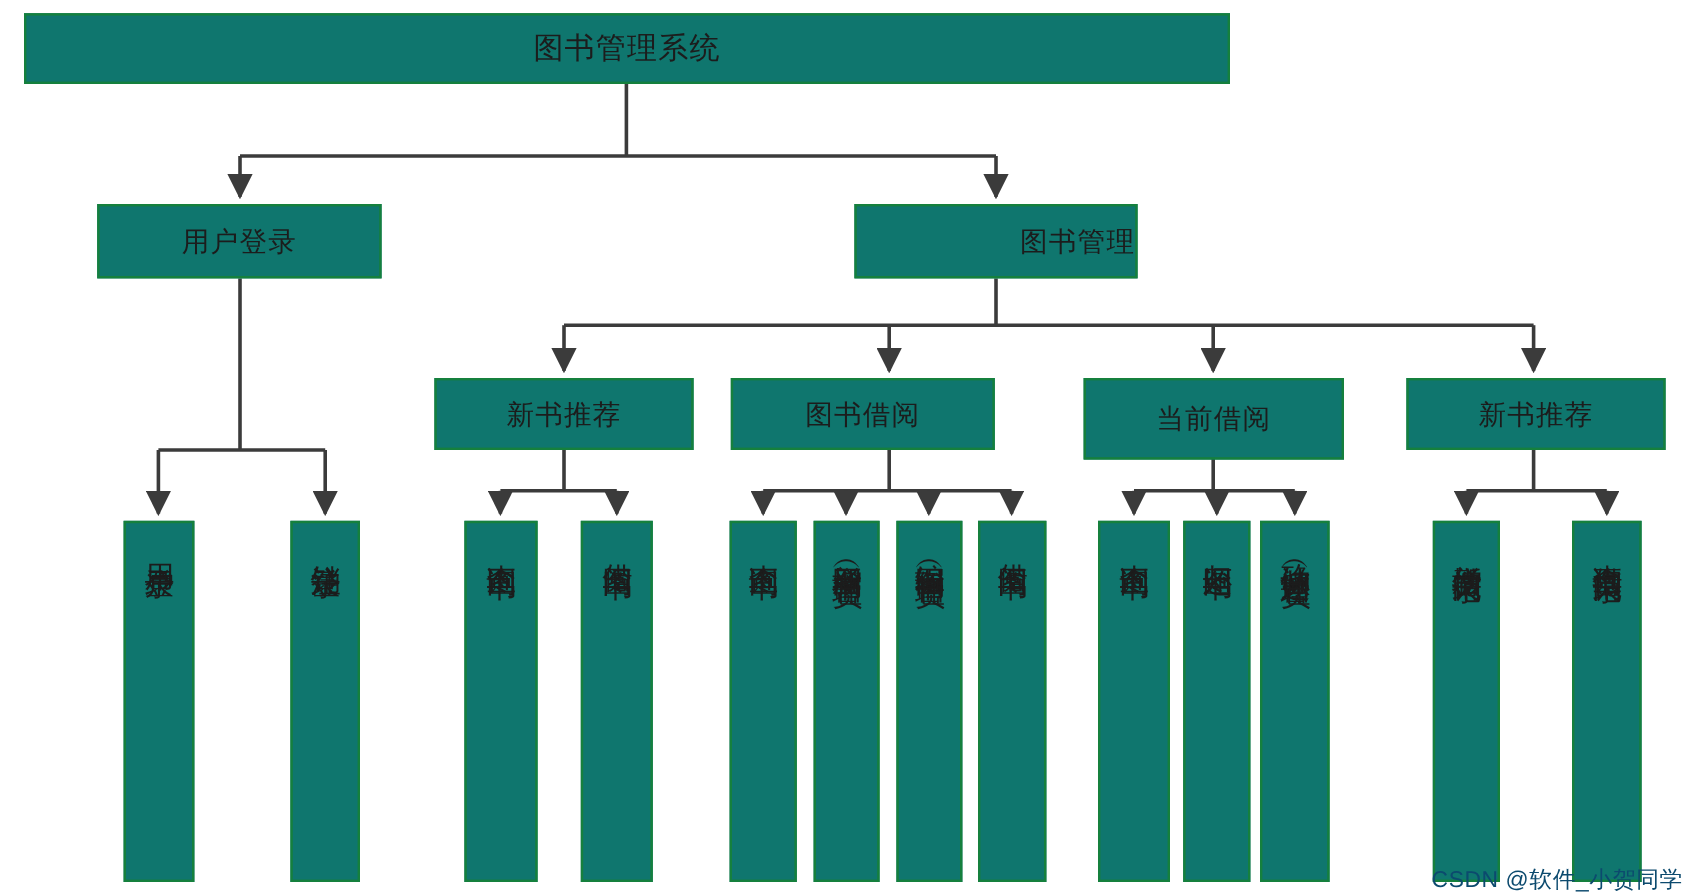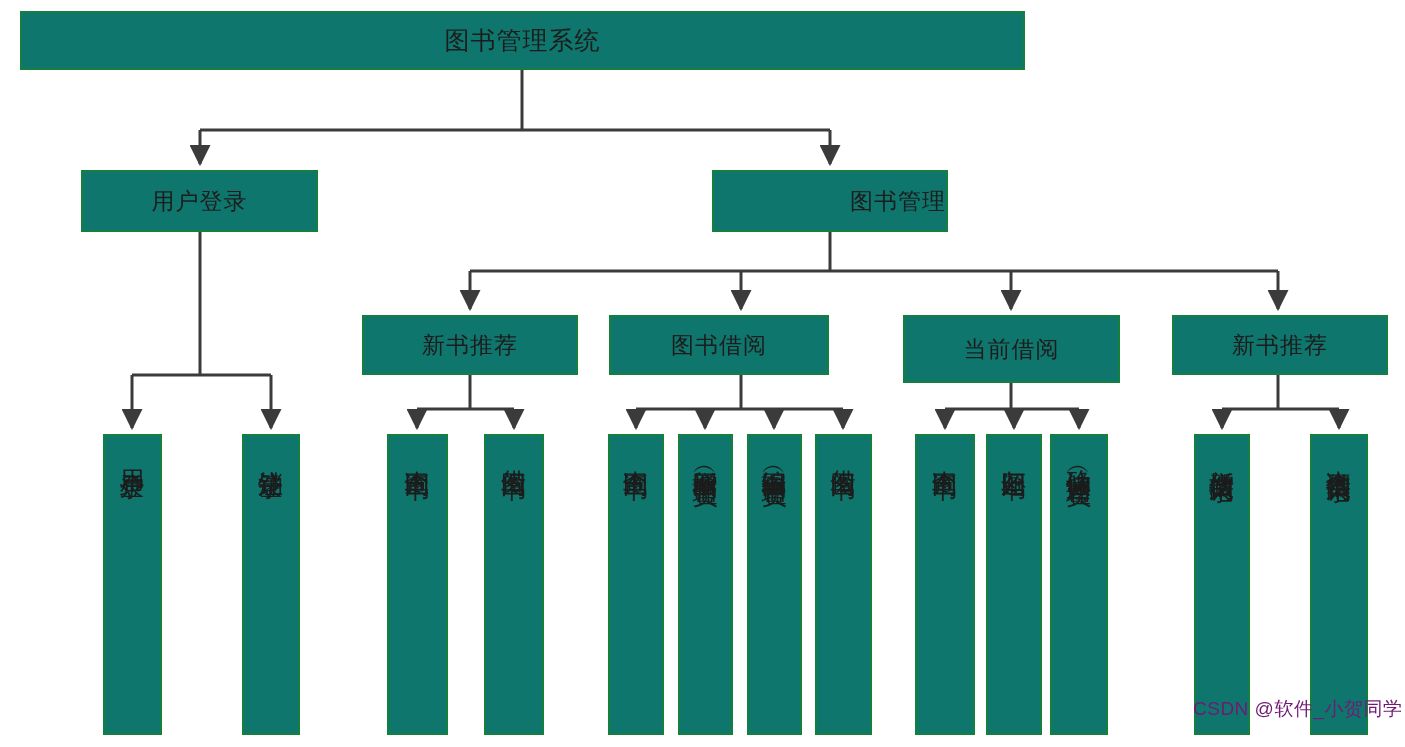--- a/index.html
+++ b/index.html
@@ -56,23 +56,23 @@
     align-items: flex-start;
     justify-content: center;
     padding-top: 14px;
   }
   .node.root .label {
     font-size: 25px;
   }
   .watermark {
     position: absolute;
     left: 1193px;
-    top: 696px;
+    top: 720px;
     font-size: 19px;
-    color: #701a75;
+    color: #0c4a6e;
     letter-spacing: 0.5px;
     white-space: nowrap;
     z-index: 3;
   }
 </style>
 </head>
 <body>
 
 <div id="canvas">
 

